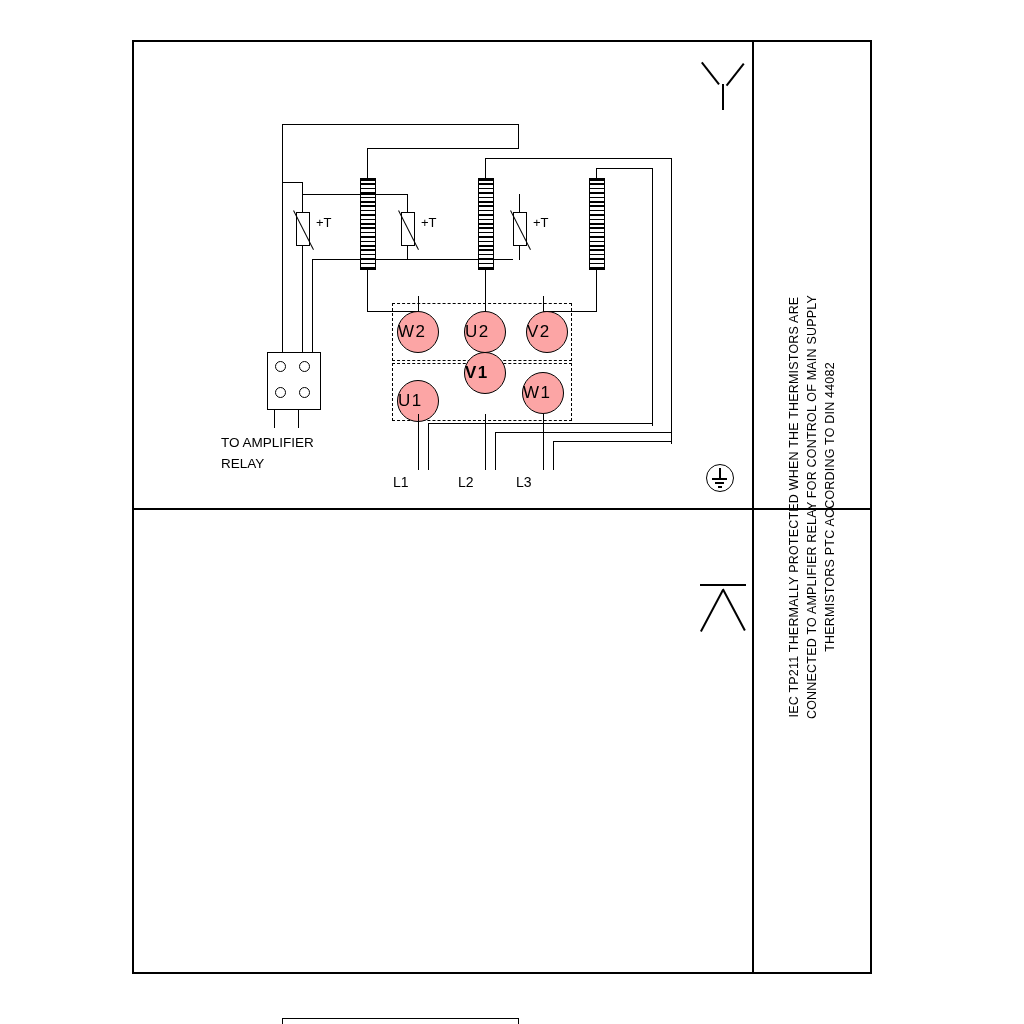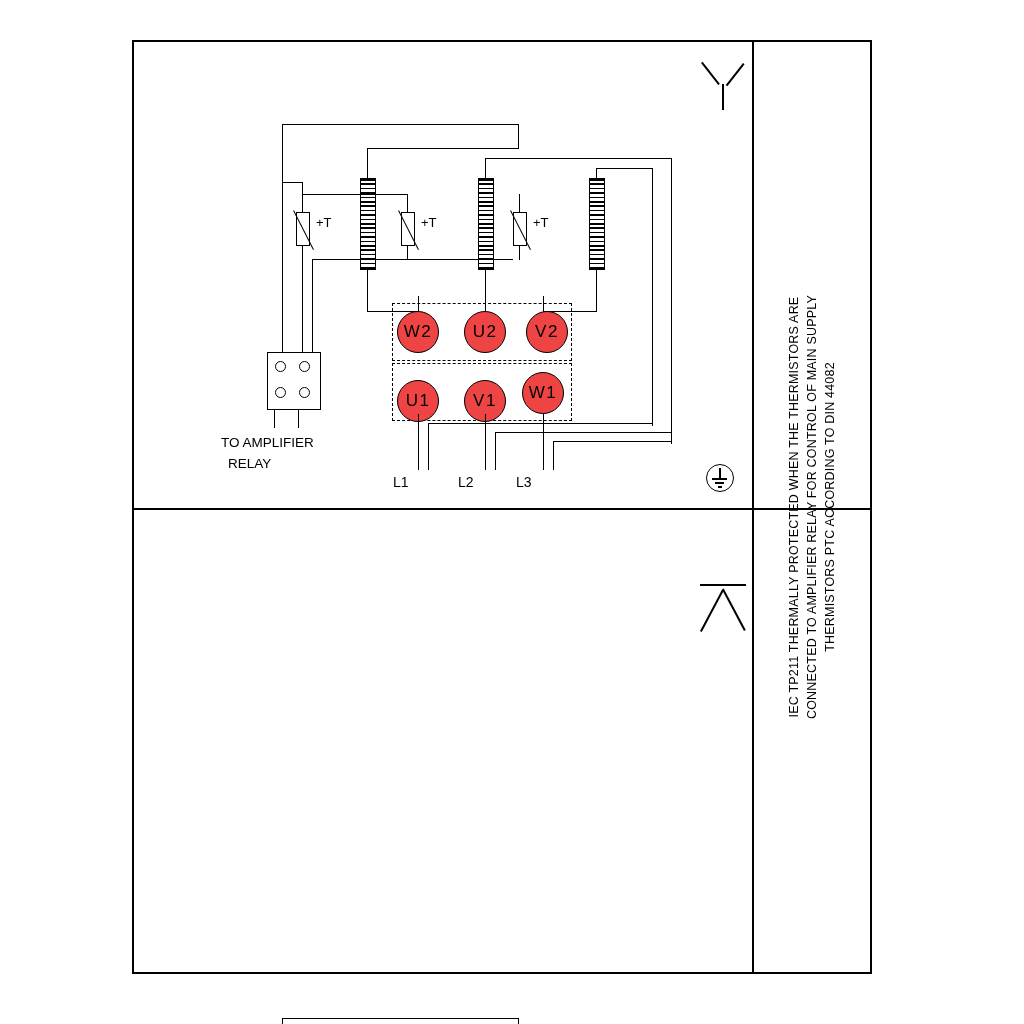--- a/index.html
+++ b/index.html
@@ -121,24 +121,23 @@
     white-space: nowrap;
   }
 
   
   .term {
     position: absolute;
     width: 42px;
     height: 42px;
     border: 1.6px solid #000;
     border-radius: 50%;
-    background: #ef4444;
+    background: #fca5a5;
     display: flex;
     align-items: center;
-    justify-content: center;
     font-size: 17px;
     letter-spacing: 1.5px;
     box-sizing: border-box;
   }
 
   
   .dash-box {
     position: absolute;
     border: 1.3px dashed #000;
     box-sizing: border-box;
@@ -282,21 +281,21 @@
     <div class="term" style="left:464px;top:311px;">
         <span>U2</span>
       </div>
     <div class="term" style="left:526px;top:311px;">
         <span>V2</span>
       </div>
 
     <div class="term" style="left:397px;top:380px;">
         <span>U1</span>
       </div>
-    <div class="term" style="left:464px;top:380px;">
+    <div class="term" style="left:464px;top:352px;font-weight:bold;">
         <span>V1</span>
       </div>
     <div class="term" style="left:522px;top:372px;">
         <span>W1</span>
       </div>
 
     <div class="ln v1 abs" style="left:418px;top:414px;height:56px;"></div>
     <div class="ln v1 abs" style="left:485px;top:414px;height:56px;"></div>
     <div class="ln v1 abs" style="left:543px;top:414px;height:56px;"></div>
 
@@ -314,21 +313,21 @@
     <div class="amp-block" style="left:267px;top:352px;">
       <div class="amp-dot" style="left:7px;top:8px;"></div>
       <div class="amp-dot" style="left:31px;top:8px;"></div>
       <div class="amp-dot" style="left:7px;top:34px;"></div>
       <div class="amp-dot" style="left:31px;top:34px;"></div>
     </div>
     <div class="ln v1 abs" style="left:273.5px;top:410px;height:18px;"></div>
     <div class="ln v1 abs" style="left:297.5px;top:410px;height:18px;"></div>
 
     <div class="lbl lbl-amp" style="left:221px;top:432px;">TO AMPLIFIER</div>
-    <div class="lbl lbl-amp" style="left:221px;top:453px;margin-left:7px;">RELAY</div>
+    <div class="lbl lbl-amp" style="left:221px;top:453px;">RELAY</div>
   </div>
 
   <div class="abs" style="left:0;top:447px;width:1024px;height:530px;">
 
     <div class="sym" style="left:698px;top:95px;width:48px;height:44px;">
       <div class="ln" style="left:2px;top:42px;width:2.4px;height:47px;transform-origin:bottom left;transform:rotate(28deg);"></div>
       <div class="ln" style="left:46px;top:42px;width:2.4px;height:47px;transform-origin:bottom left;transform:rotate(-28deg);"></div>
       <div class="ln h1" style="left:2px;top:42px;width:46px;height:2.4px;"></div>
     </div>
 

